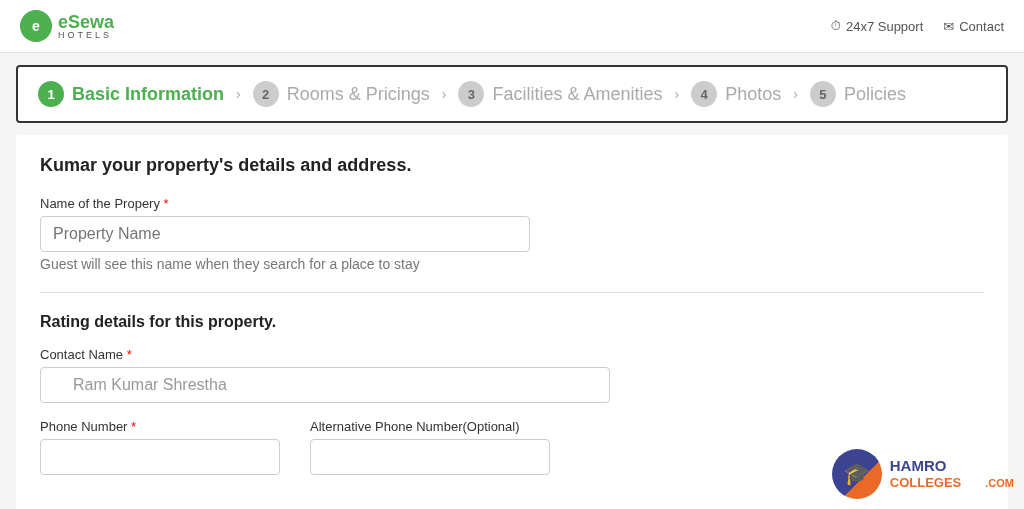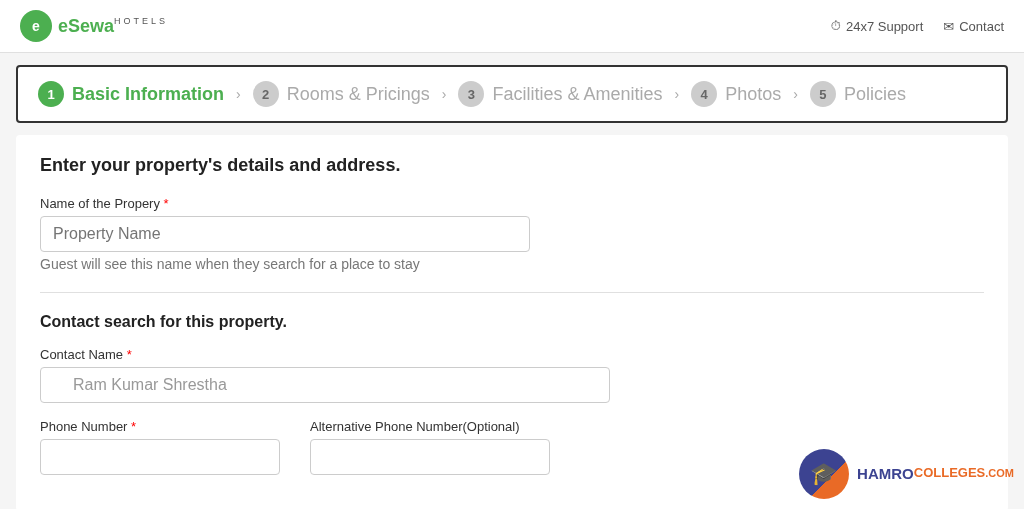--- a/index.html
+++ b/index.html
@@ -26,21 +26,21 @@
       width: 32px;
       height: 32px;
       display: flex;
       align-items: center;
       justify-content: center;
       font-weight: bold;
       font-size: 14px;
     }
     .logo-text {
       display: flex;
-      flex-direction: row;
+      flex-direction: column;
       line-height: 1;
     }
     .logo-esewa {
       font-size: 18px;
       font-weight: bold;
       color: #4caf50;
     }
     .logo-hotels {
       font-size: 9px;
       letter-spacing: 3px;
@@ -209,36 +209,37 @@
       background: linear-gradient(135deg, #1a237e 60%, #e65100 40%);
       border-radius: 50%;
       display: flex;
       align-items: center;
       justify-content: center;
       color: #fff;
       font-size: 22px;
     }
     .watermark-text {
       display: flex;
-      flex-direction: row;
+      flex-direction: column;
       line-height: 1.2;
     }
     .watermark-hamro {
       font-size: 15px;
       font-weight: bold;
       color: #1a237e;
     }
     .watermark-colleges {
       font-size: 13px;
       font-weight: bold;
       color: #e65100;
     }
     .watermark-com {
       font-size: 11px;
       color: #e65100;
+      padding-left: 24px;
     }
   </style>
 </head>
 <body>
 
 <header class="header">
   <div class="logo-area">
     <div class="logo-icon">
       <span>e</span>
     </div>
@@ -290,37 +291,37 @@
   <span class="step-arrow">›</span>
   <div class="step">
     <div class="step-circle inactive">
       <span>5</span>
     </div>
     <span class="step-label inactive">Policies</span>
   </div>
 </div>
 
 <div class="main-content">
-  <div class="section-title">Enter your property's details and address.</div>
+  <div class="section-title">Kumar your property's details and address.</div>
 
   <div class="form-group">
     <label class="form-label">
       <span>Name of the Propery</span>
       <span class="required"> *</span>
     </label>
     <input class="form-input property-name-input" type="text" placeholder="Property Name" style="">
     <div class="form-hint">Guest will see this name when they search for a place to stay</div>
   </div>
 
   <div class="form-group">
   </div>
 
   <hr class="divider">
 
-  <div class="contact-section-title">Contact search for this property.</div>
+  <div class="contact-section-title">Rating details for this property.</div>
 
   <div class="form-group">
     <label class="form-label">
       <span>Contact Name</span>
       <span class="required"> *</span>
     </label>
     <input class="form-input contact-name-input" type="text" value="Ram Kumar Shrestha" style="">
   </div>
 
   <div class="phone-row">

